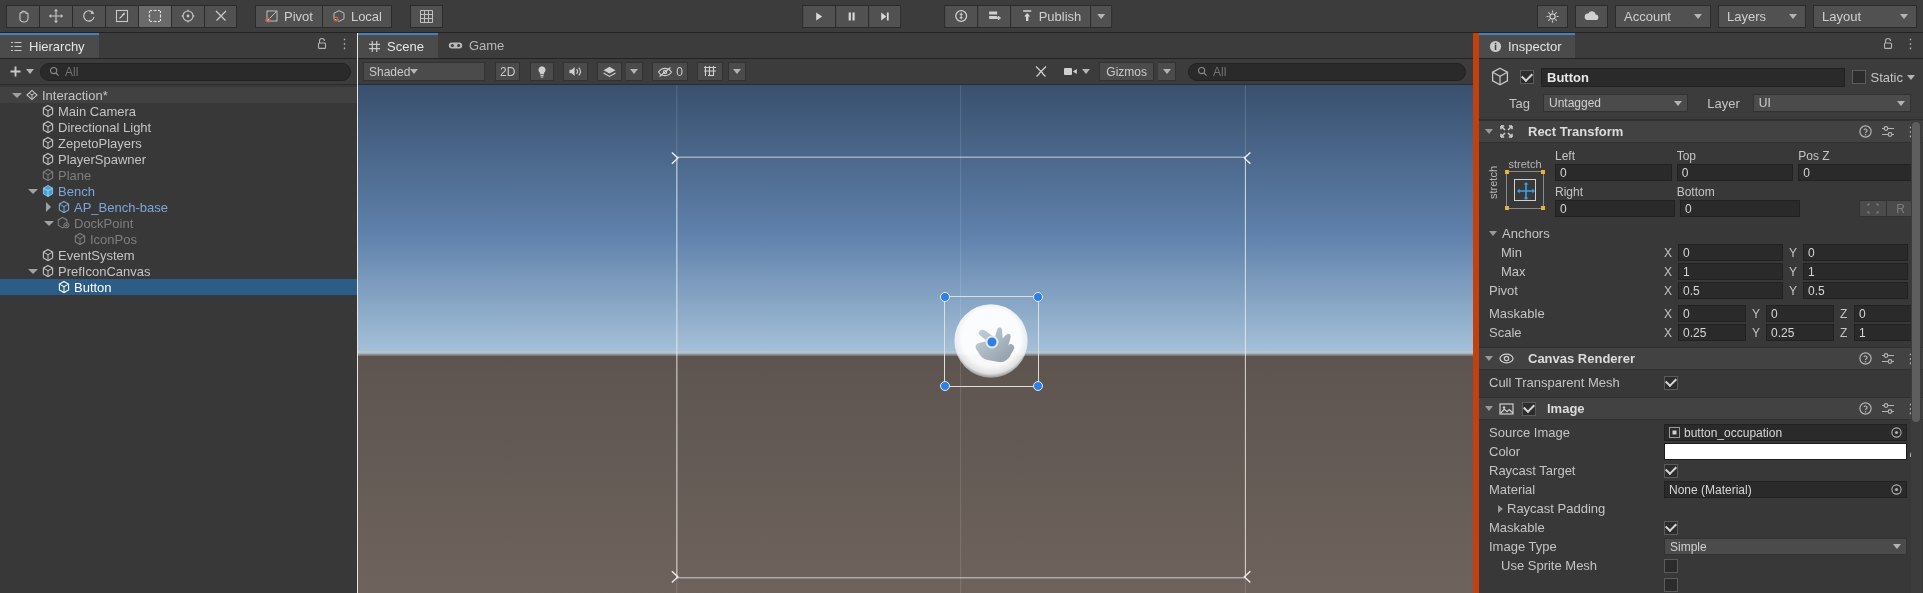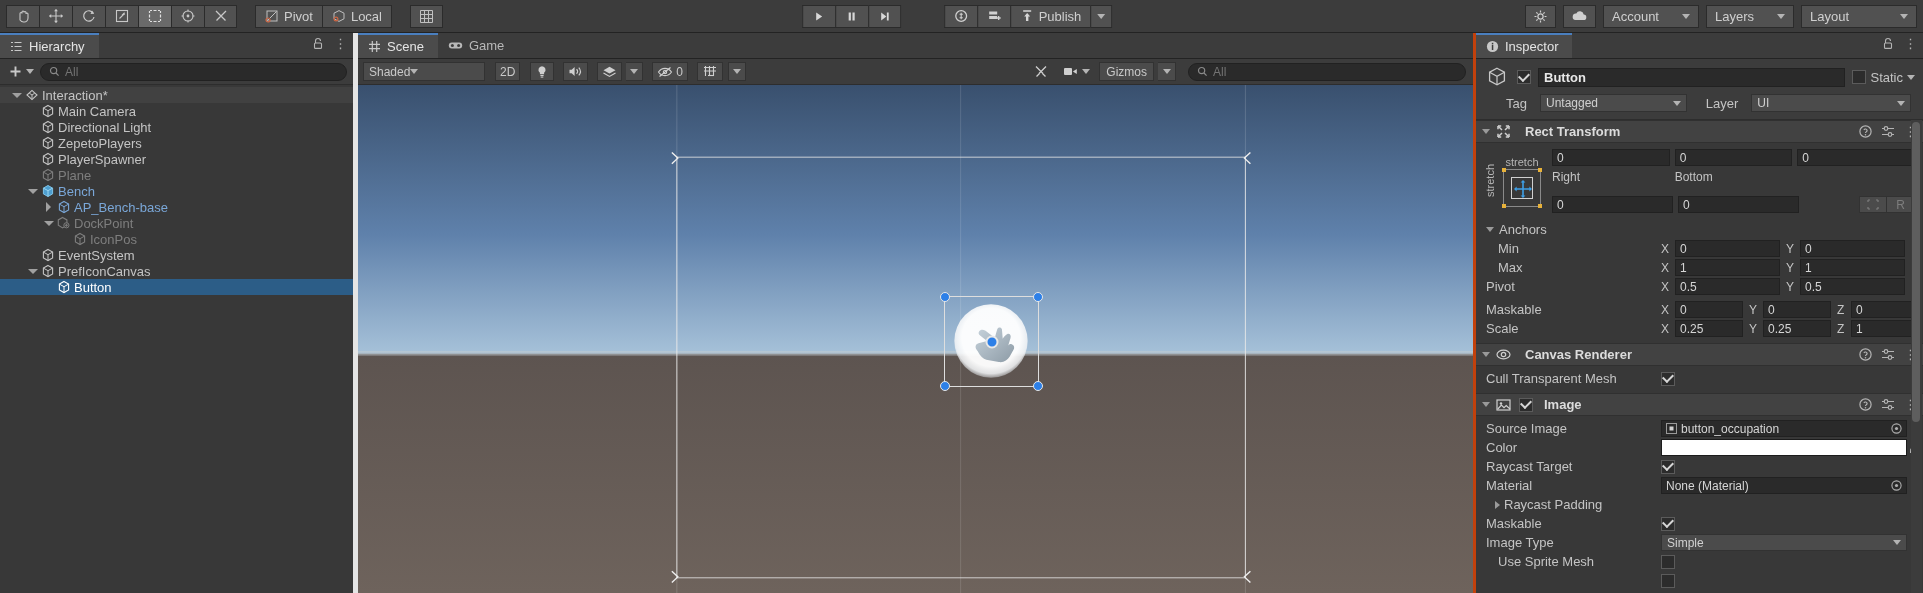--- a/index.html
+++ b/index.html
@@ -37,21 +37,21 @@
   .rbtn.narrow{ padding:0 7px; }
   .dropbtn{ height:23px; background:#515151; border:1px solid #2b2b2b; display:flex; align-items:center;
          justify-content:space-between; padding:0 8px; cursor:pointer; font-size:13px; color:#cfcfcf; }
   svg{ display:block; }
 
   
   .body{ flex:1; display:flex; min-height:0; }
 
   
   .hierarchy{ width:358px; flex:0 0 358px; background:#383838; display:flex; flex-direction:column;
-              border-right:5px solid #e5e5e5; }
+              border-right:1px solid #e5e5e5; }
   .panel-tabbar{ height:26px; background:#3c3c3c; display:flex; align-items:flex-end; position:relative;
                  border-bottom:1px solid #232323; }
   .ptab{ height:25px; padding:0 14px 0 10px; display:flex; align-items:center; gap:6px; font-size:13px;
          color:#b8b8b8; cursor:pointer; background:transparent; }
   .ptab.active{ background:#4b4b4b; color:#e4e4e4; border-top:2px solid #4a7fbf; }
   .ptab-right{ position:absolute; right:6px; top:4px; display:flex; align-items:center; gap:10px; }
   .hier-toolbar{ height:26px; background:#3c3c3c; display:flex; align-items:center; gap:4px;
                  padding:0 6px; border-bottom:1px solid #2d2d2d; }
   .plusbtn{ display:flex; align-items:center; gap:3px; color:#c8c8c8; cursor:pointer; padding:0 2px;}
   .searchfield{ flex:1; height:18px; background:#2a2a2a; border:1px solid #212121; border-radius:9px;
@@ -78,21 +78,21 @@
   .sdrop{ height:19px; background:#4b4b4b; border:1px solid #323232; display:flex; align-items:center;
           justify-content:flex-start; padding:0 5px; font-size:12px; color:#c9c9c9; cursor:pointer; }
   .sbtn{ height:19px; min-width:24px; background:#4b4b4b; border:1px solid #323232; display:flex;
          align-items:center; justify-content:center; padding:0 4px; font-size:12px; color:#c9c9c9;
          cursor:pointer; gap:3px; }
   .sbtn.flat{ background:transparent; border-color:transparent; }
   .sview{ flex:1; position:relative; overflow:hidden; }
 
   
   .inspector{ width:450px; flex:0 0 450px; background:#383838; display:flex; flex-direction:column;
-              border-left:3px solid #c2410c; }
+              border-left:6px solid #c2410c; }
   .insp-head{ background:#3c3c3c; padding:6px 8px 7px 8px; border-bottom:1px solid #2d2d2d; }
   .insp-row1{ display:flex; align-items:center; gap:7px; }
   .cube-ico{ width:26px; flex:0 0 26px; display:flex; align-items:center; justify-content:center; }
   .chk{ width:14px; height:14px; background:#2c2c2c; border:1px solid #5b5b5b; flex:0 0 14px;
         display:flex; align-items:center; justify-content:center; }
   .chk.checked::after{ content:""; width:8px; height:5px; border-left:2px solid #d6d6d6;
         border-bottom:2px solid #d6d6d6; transform:rotate(-45deg) translate(1px,-1px); }
   .namefield{ flex:1; height:19px; background:#2a2a2a; border:1px solid #212121; color:#e8e8e8;
               font-weight:bold; font-size:13px; display:flex; align-items:center; padding:0 5px; }
   .staticwrap{ display:flex; align-items:center; gap:4px; font-size:13px; color:#c4c4c4; }
@@ -258,21 +258,21 @@
         </svg>
     </div>
     <div class="dropbtn" style="width:96px; margin-right:7px">
       <span>Account</span>
       <span class="caret"></span>
     </div>
     <div class="dropbtn" style="width:88px; margin-right:7px">
       <span>Layers</span>
       <span class="caret"></span>
     </div>
-    <div class="dropbtn" style="width:116px">
+    <div class="dropbtn" style="width:104px">
       <span>Layout</span>
       <span class="caret"></span>
     </div>
   </div>
 
   <div class="body">
 
     <div class="hierarchy">
       <div class="panel-tabbar">
         <div class="ptab active">
@@ -719,26 +719,31 @@
                   <span style="position:absolute;right:-2px;bottom:-2px;width:4px;height:4px;background:#e8b23a"></span>
                   <span style="position:absolute;left:7px;top:7px;right:7px;bottom:7px;border:1px solid #d0d0d0"></span>
                   <svg style="position:absolute;left:9px;top:9px" width="20" height="20" viewBox="0 0 20 20">
                     <path d="M10 2v16M2 10h16" stroke="#3ea0e8" stroke-width="1.6"></path>
                     <path d="M10 1l2.4 2.6H7.6zM10 19l2.4-2.6H7.6zM1 10l2.6-2.4v4.8zM19 10l-2.6-2.4v4.8z" fill="#3ea0e8"></path>
                   </svg>
                 </div>
               </div>
             </div>
             <div style="flex:1; padding-left:6px">
+              <div style="display:flex; gap:5px; font-size:12px; color:#c4c4c4; margin-bottom:1px">
+                <span style="flex:1">Left</span>
+                <span style="flex:1">Top</span>
+                <span style="flex:1">Pos Z</span>
+              </div>
               <div style="display:flex; gap:5px; margin-bottom:4px">
                 <span class="field" style="flex:1">0</span>
                 <span class="field" style="flex:1">0</span>
                 <span class="field" style="flex:1">0</span>
               </div>
-              <div style="display:flex; gap:5px; font-size:12px; color:#c4c4c4; margin-bottom:12px">
+              <div style="display:flex; gap:5px; font-size:12px; color:#c4c4c4; margin-bottom:1px">
                 <span style="flex:1">Right</span>
                 <span style="flex:1">Bottom</span>
                 <span style="flex:1"></span>
               </div>
               <div style="display:flex; gap:5px; align-items:center">
                 <span class="field" style="flex:1">0</span>
                 <span class="field" style="flex:1">0</span>
                 <span style="flex:1; display:flex; justify-content:flex-end; gap:0">
                   <span class="sbtn" style="width:28px;height:17px">
                     <svg width="12" height="11" viewBox="0 0 12 11">

